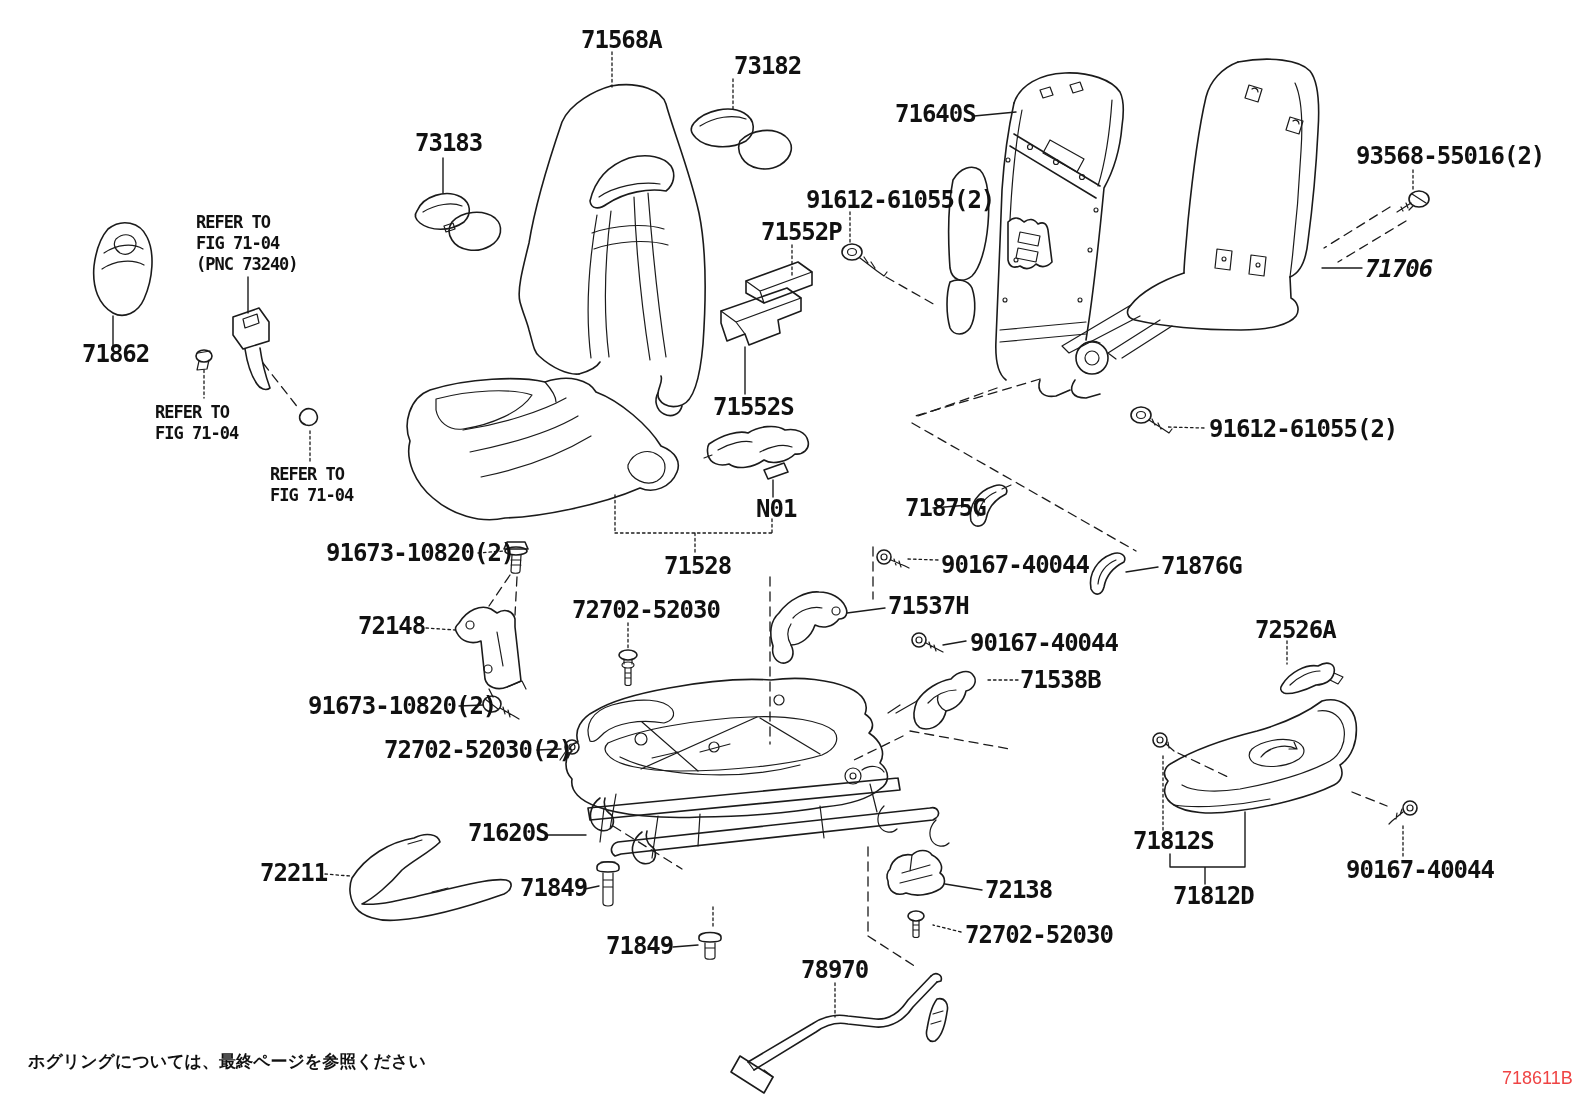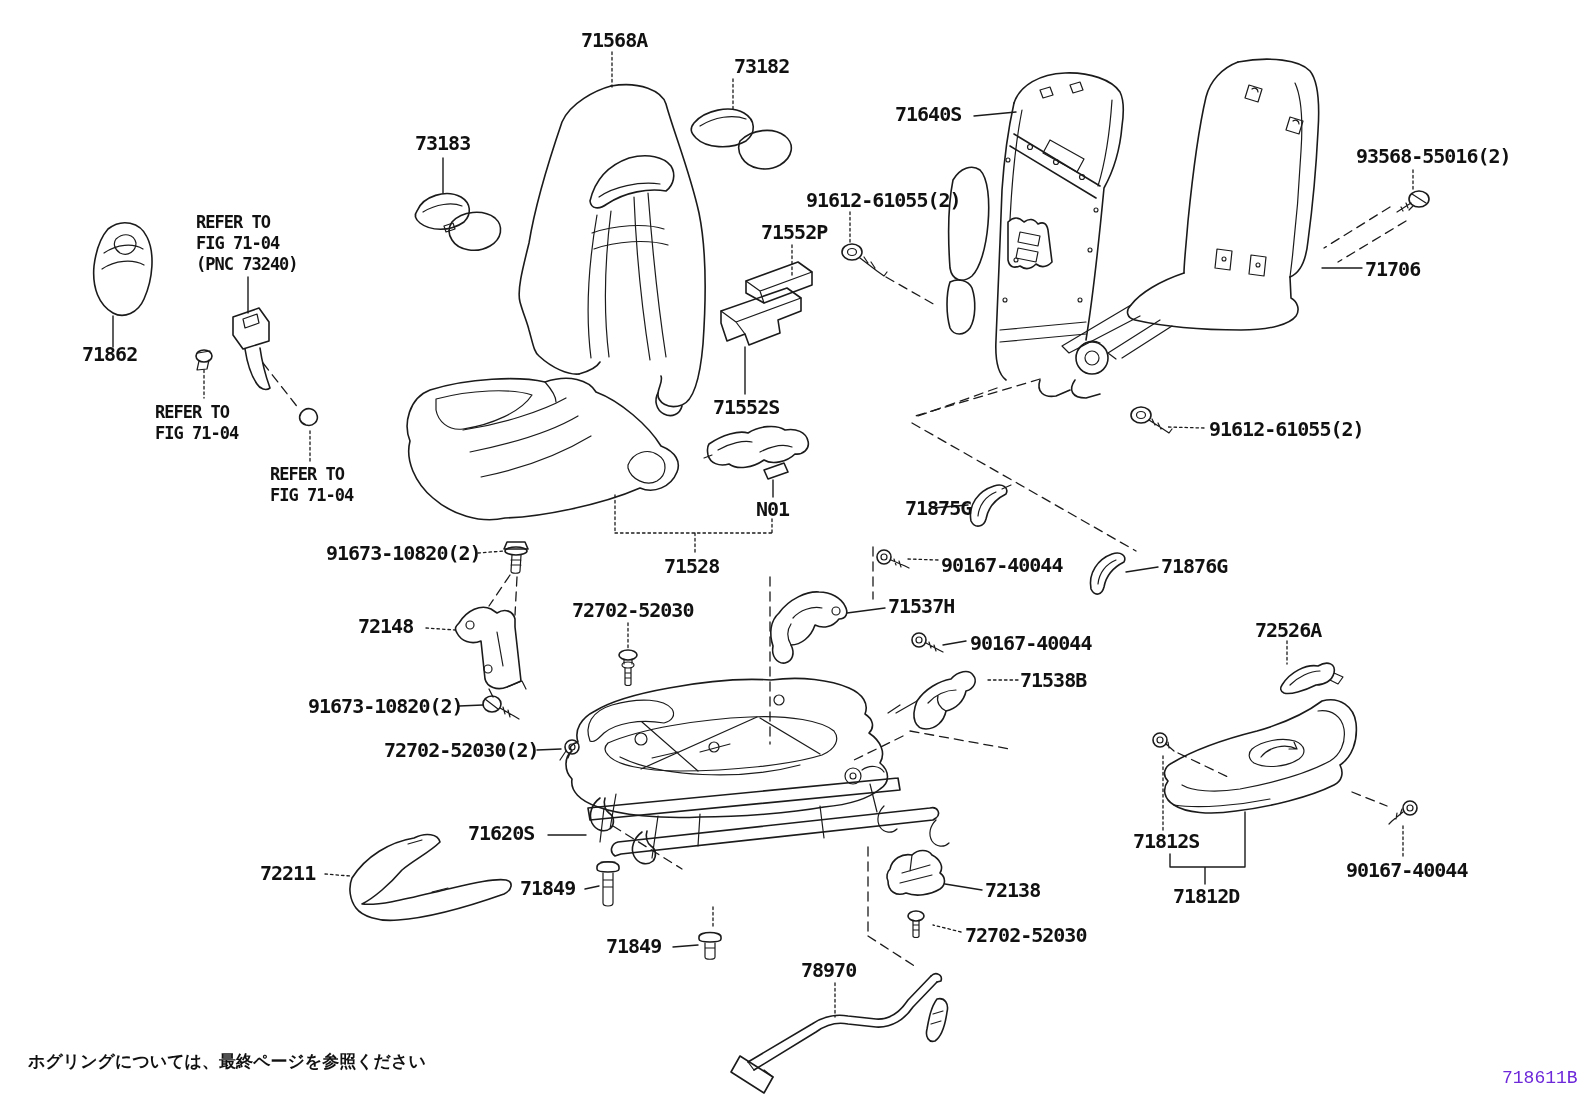--- a/index.html
+++ b/index.html
@@ -1,28 +1,28 @@
 <!DOCTYPE html>
 <html><head>
 <meta charset="utf-8">
 <style>
   html,body{margin:0;padding:0;background:#fff;}
   #stage{position:relative;width:1592px;height:1099px;background:#ffffff;overflow:hidden;
          font-family:"DejaVu Sans Mono","Liberation Mono",monospace;}
   #artwork{position:absolute;left:0;top:0;width:1592px;height:1099px;}
   #labels-layer{position:absolute;left:0;top:0;width:1592px;height:1099px;pointer-events:none;}
   .part-label{position:absolute;font-family:"DejaVu Sans Mono","Liberation Mono",monospace;
-              font-weight:700;font-size:20px;line-height:21px;letter-spacing:-1px;color:#111;
+              font-weight:700;font-size:24px;line-height:21px;letter-spacing:-1px;color:#111;
               white-space:pre-line;}
   .note-line{position:absolute;left:28px;font-family:"DejaVu Sans","Liberation Sans",sans-serif;
              font-weight:700;font-size:17px;color:#111;white-space:pre;}
   #note-1{top:1050px;}
   #note-2{top:1042px;}
   #figure-number{position:absolute;left:1502px;top:1068px;font-size:18px;font-weight:400;
-                 letter-spacing:0;color:#6d28d9;font-family:Liberation Mono, monospace;text-align:center;}
+                 letter-spacing:0;color:#ef4444;font-family:Liberation Sans, sans-serif;text-align:center;}
 </style>
 </head>
 <body>
 
 <div id="stage">
 
   <svg id="artwork" viewBox="0 0 1592 1099" xmlns="http://www.w3.org/2000/svg">
     <g fill="none" stroke="#1b1b1b" stroke-width="1.6" stroke-linecap="round" stroke-linejoin="round">
 
       <g>
@@ -359,21 +359,21 @@
       <div class="part-label" style="left: 196px; top: 212px; font-size: 17px;">REFER TO
 FIG 71-04
 (PNC 73240)</div>
       <div class="part-label" style="left: 155px; top: 402px; font-size: 17px;">REFER TO
 FIG 71-04</div>
       <div class="part-label" style="left: 270px; top: 464px; font-size: 17px;">REFER TO
 FIG 71-04</div>
       <div class="part-label" style="left: 806px; top: 190px;">91612-61055(2)</div>
       <div class="part-label" style="left: 895px; top: 104px;">71640S</div>
       <div class="part-label" style="left: 1356px; top: 146px;">93568-55016(2)</div>
-      <div class="part-label" style="left: 1365px; top: 259px;">71706</div>
+      <div class="part-label" style="left: 1365px; top: 259px; font-style: italic;">71706</div>
       <div class="part-label" style="left: 761px; top: 222px;">71552P</div>
       <div class="part-label" style="left: 713px; top: 397px;">71552S</div>
       <div class="part-label" style="left: 756px; top: 499px;">N01</div>
       <div class="part-label" style="left: 664px; top: 556px;">71528</div>
       <div class="part-label" style="left: 1209px; top: 419px;">91612-61055(2)</div>
       <div class="part-label" style="left: 905px; top: 498px;">71875G</div>
       <div class="part-label" style="left: 941px; top: 555px;">90167-40044</div>
       <div class="part-label" style="left: 1161px; top: 556px;">71876G</div>
       <div class="part-label" style="left: 326px; top: 543px;">91673-10820(2)</div>
       <div class="part-label" style="left: 358px; top: 616px;">72148</div>

